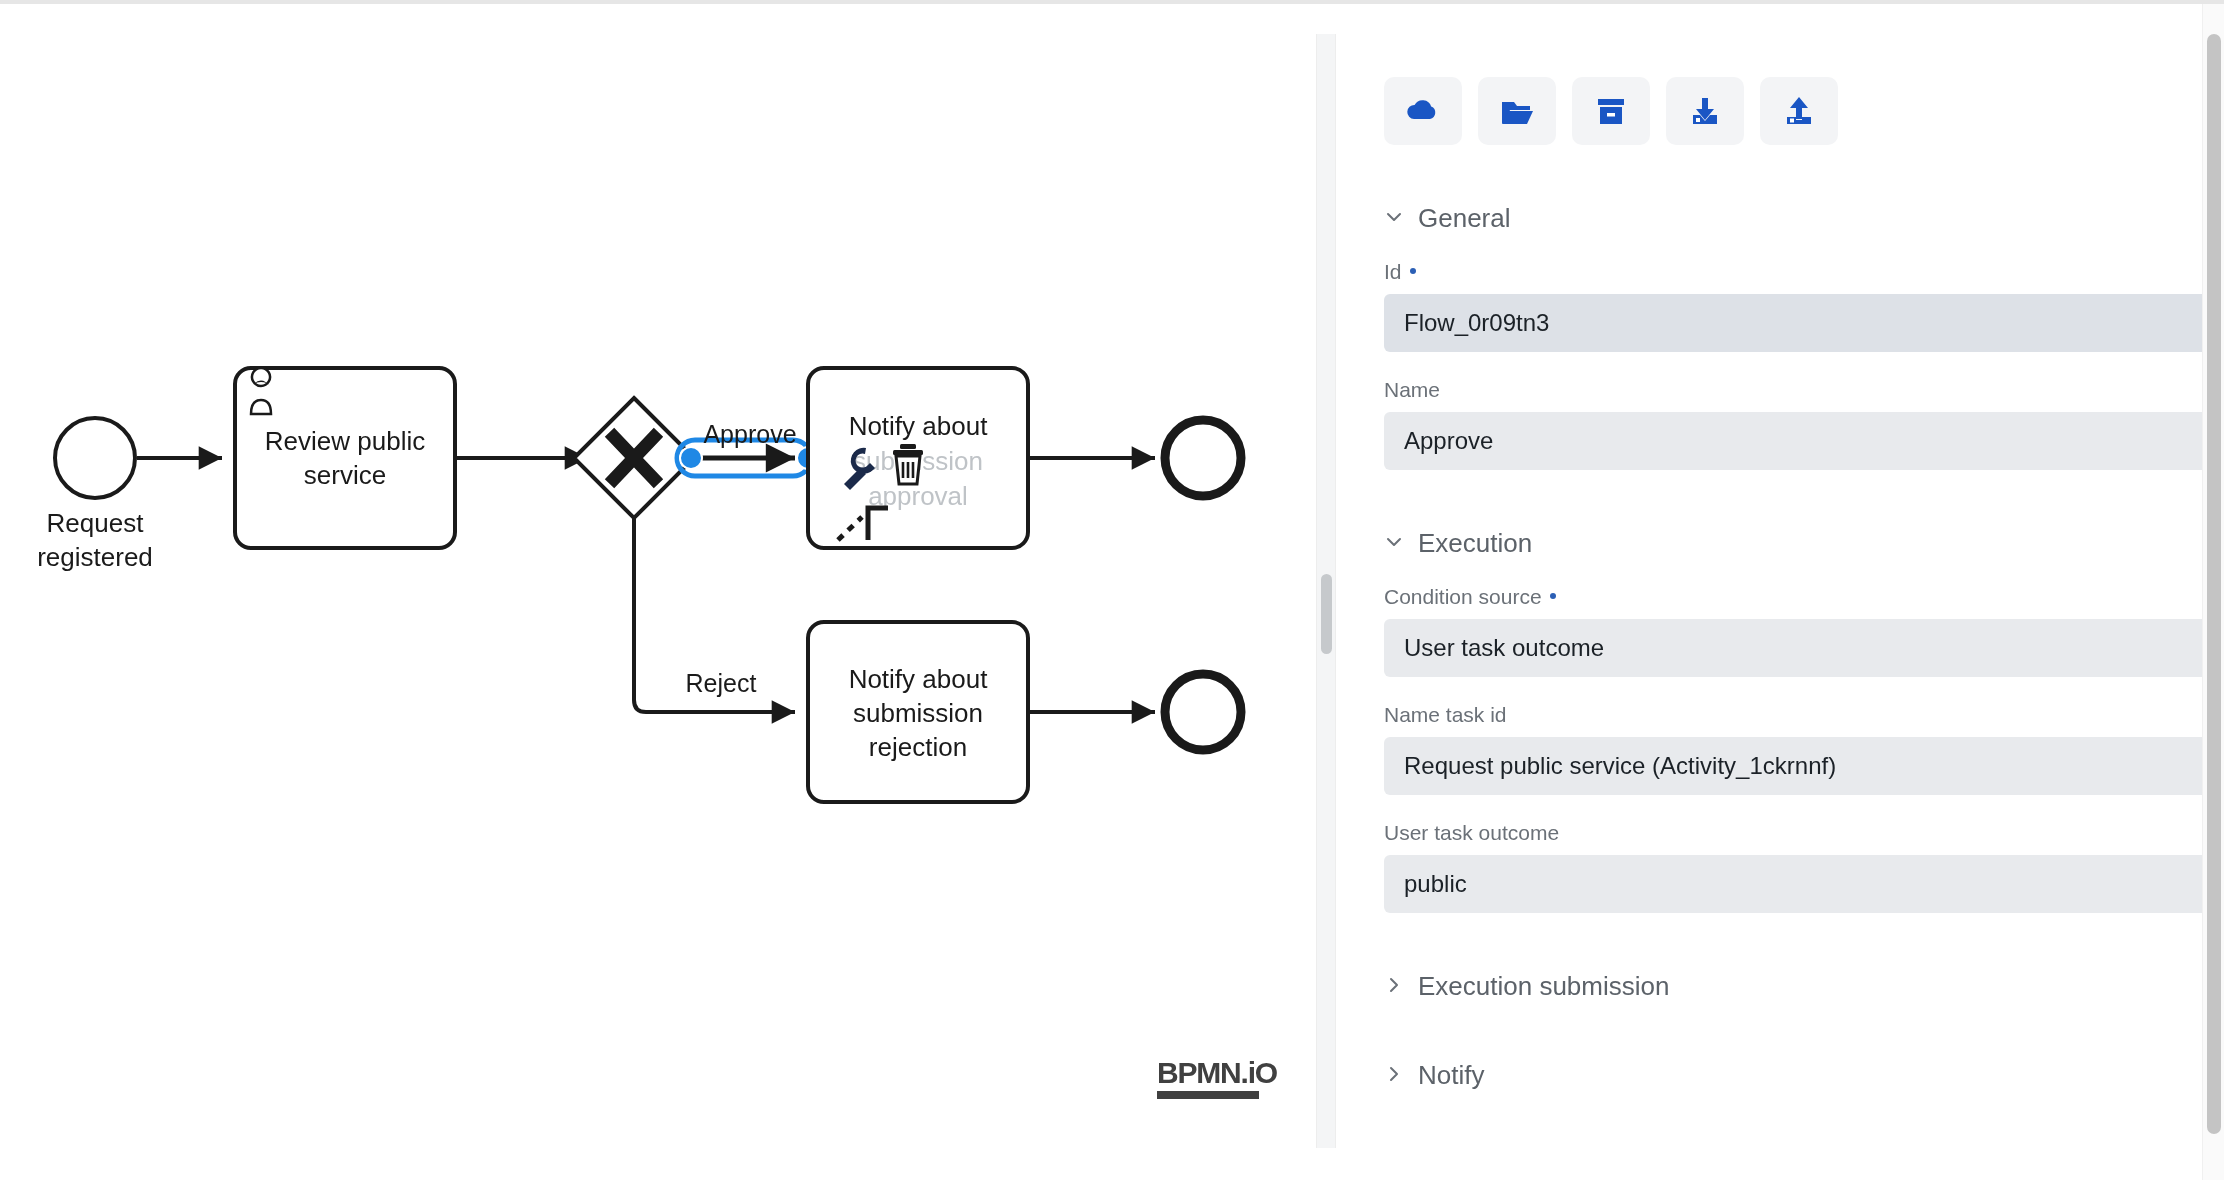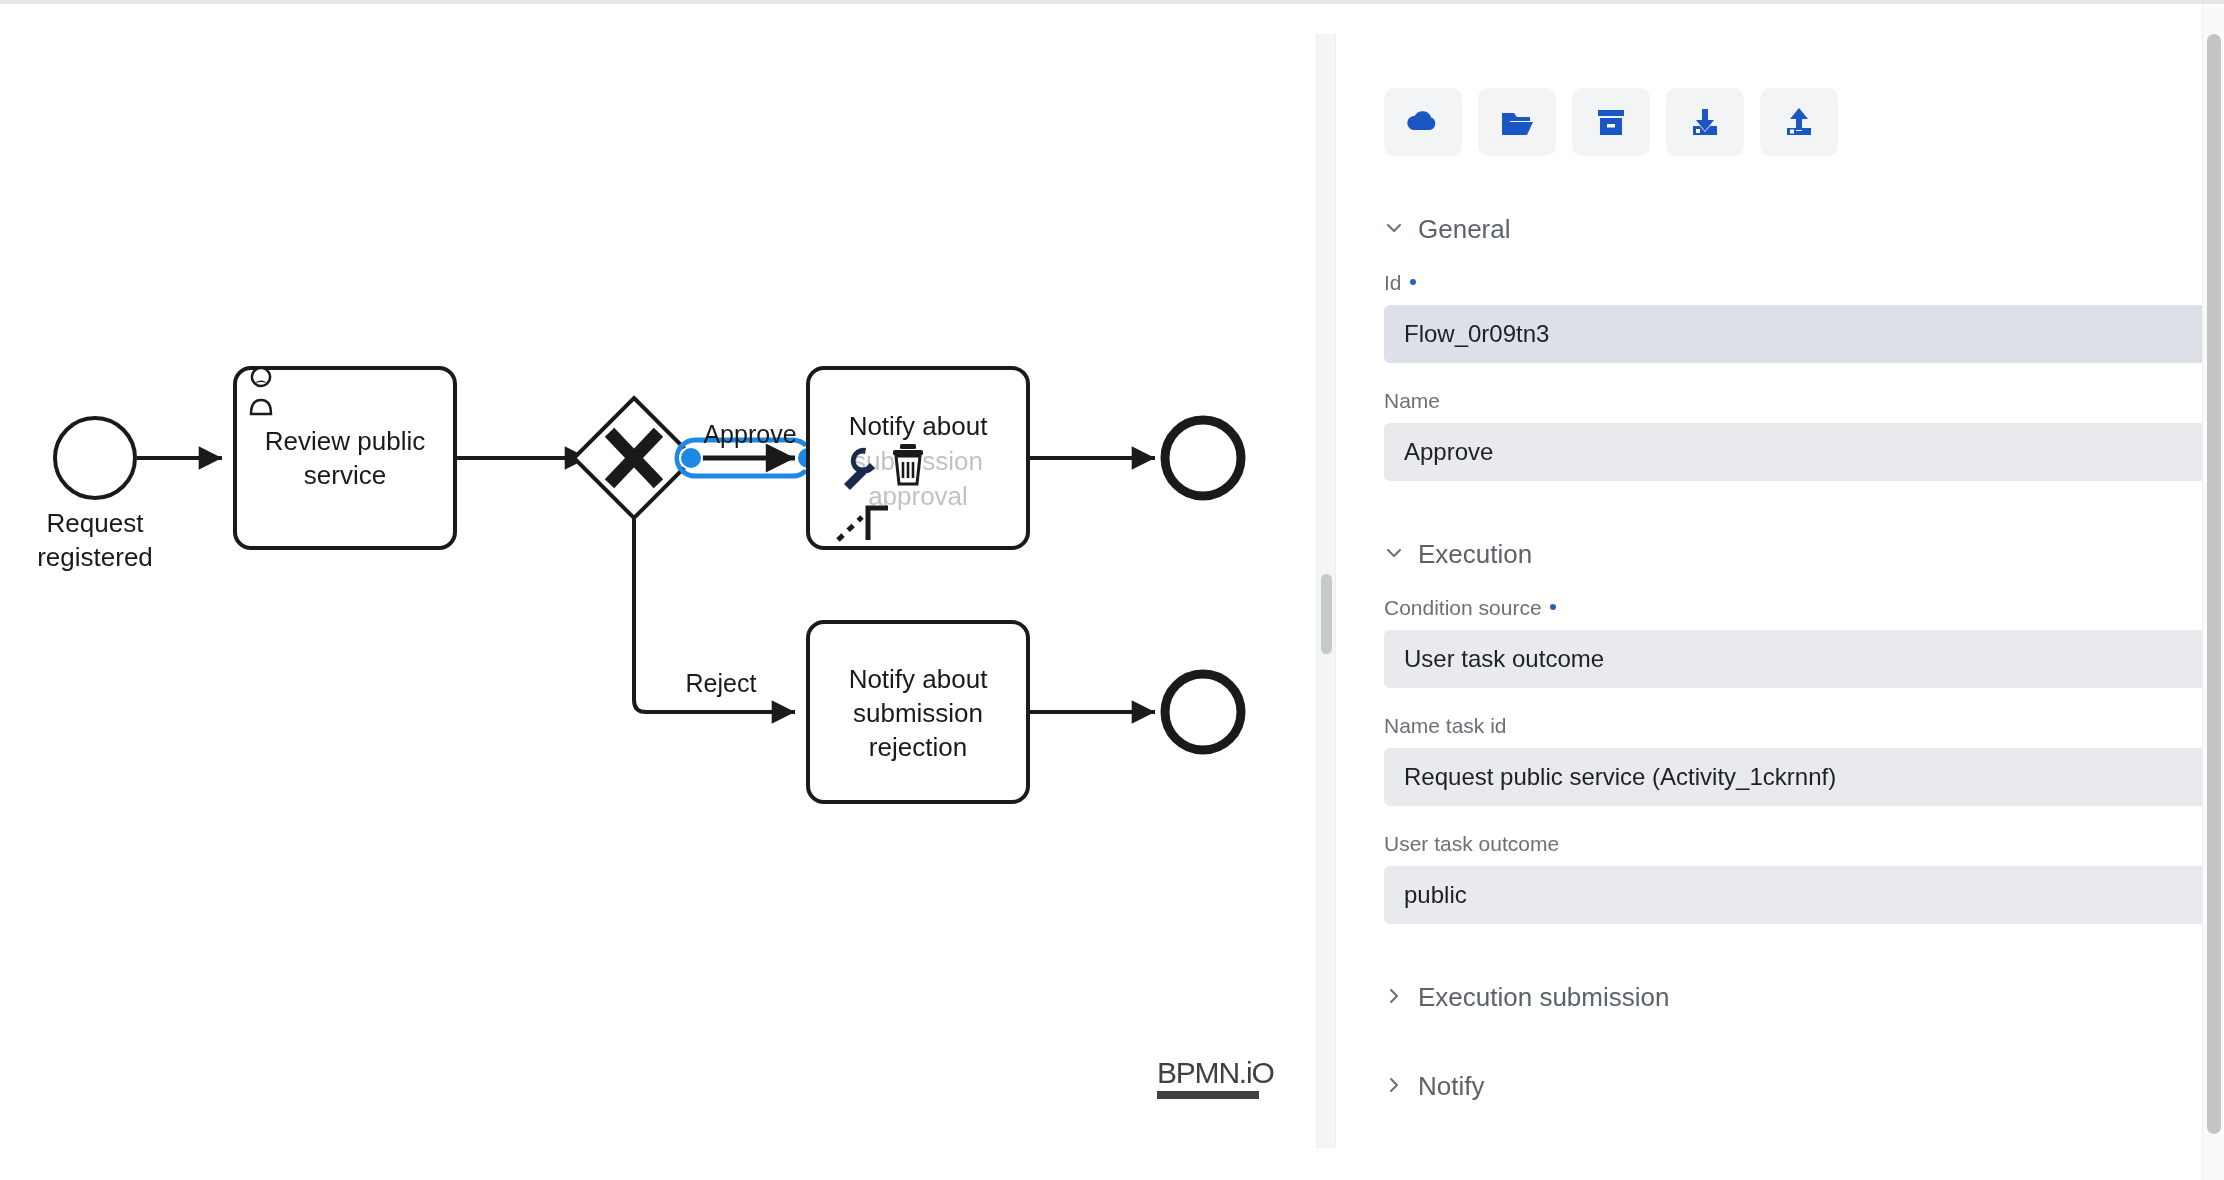--- a/index.html
+++ b/index.html
@@ -41,21 +41,21 @@
   .bpmn-logo {
     position: absolute;
     left: 1157px;
     top: 1058px;
     width: 120px;
     text-align: left;
     user-select: none;
   }
   .bpmn-logo .logo-text {
     font-family: "Liberation Sans", sans-serif;
-    font-weight: normal;
+    font-weight: bold;
     font-size: 30px;
     letter-spacing: -1.2px;
     color: #404040;
     line-height: 1;
     display: block;
   }
   .bpmn-logo .logo-bar {
     display: block;
     margin-top: 3px;
     width: 102px;
@@ -85,21 +85,21 @@
     background: #c6c9cc;
   }
 
   
   .panel {
     position: relative;
     flex: 1 1 auto;
     height: 1180px;
     background: #ffffff;
     overflow: hidden;
-    padding-top: 54px;
+    padding-top: 43px;
   }
   .panel-inner {
     padding: 0 48px 0 48px;
     width: 1120px;
   }
 
   .toolbar {
     display: flex;
     gap: 16px;
     padding: 34px 0 0 0;

